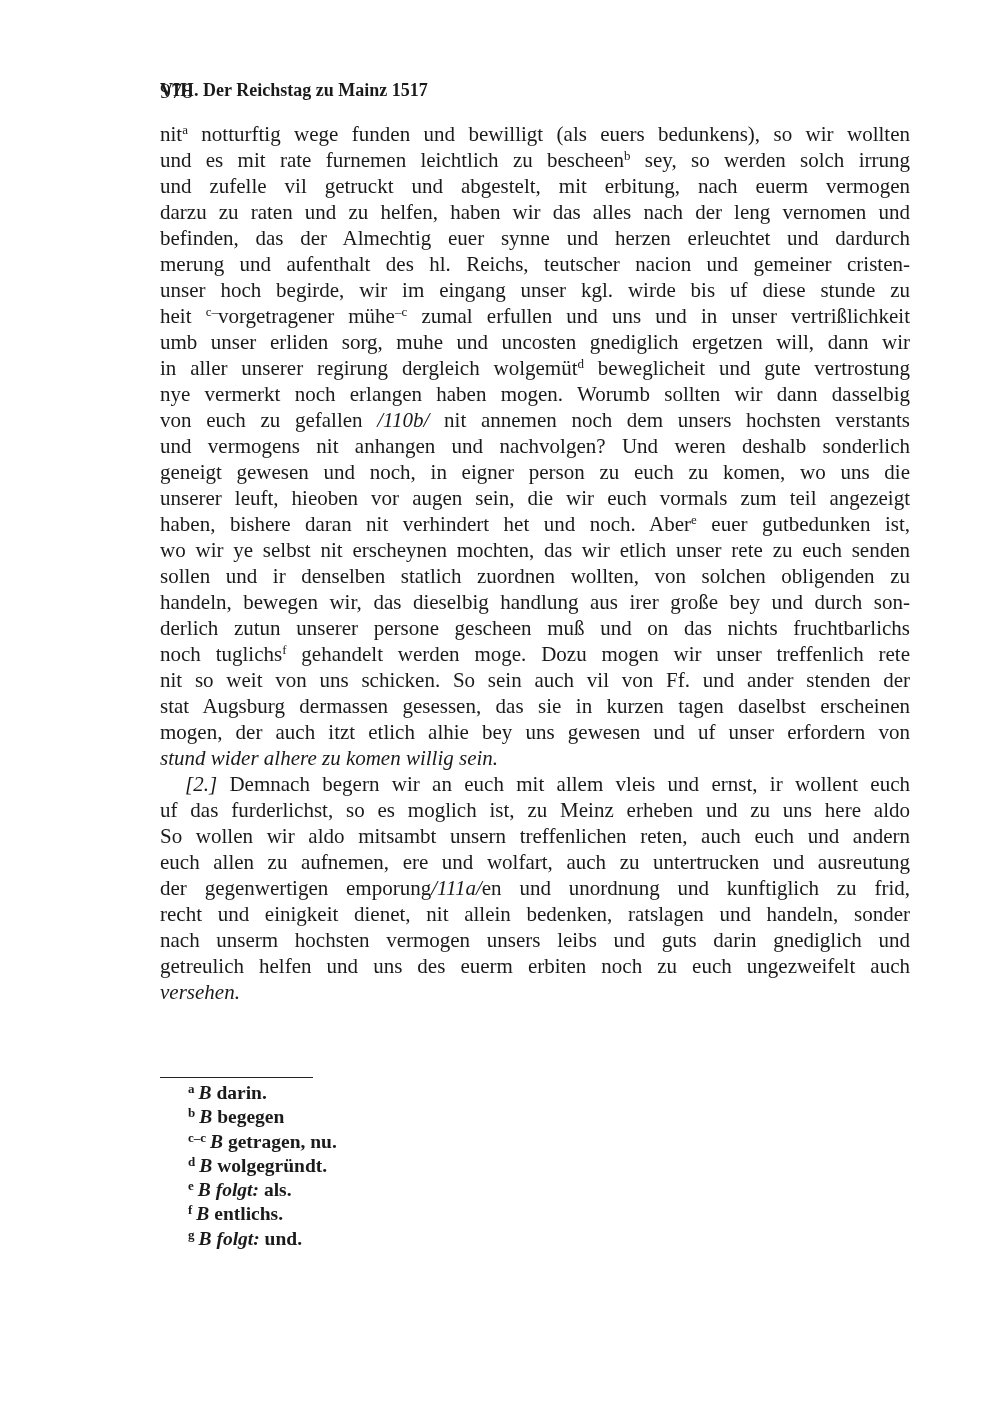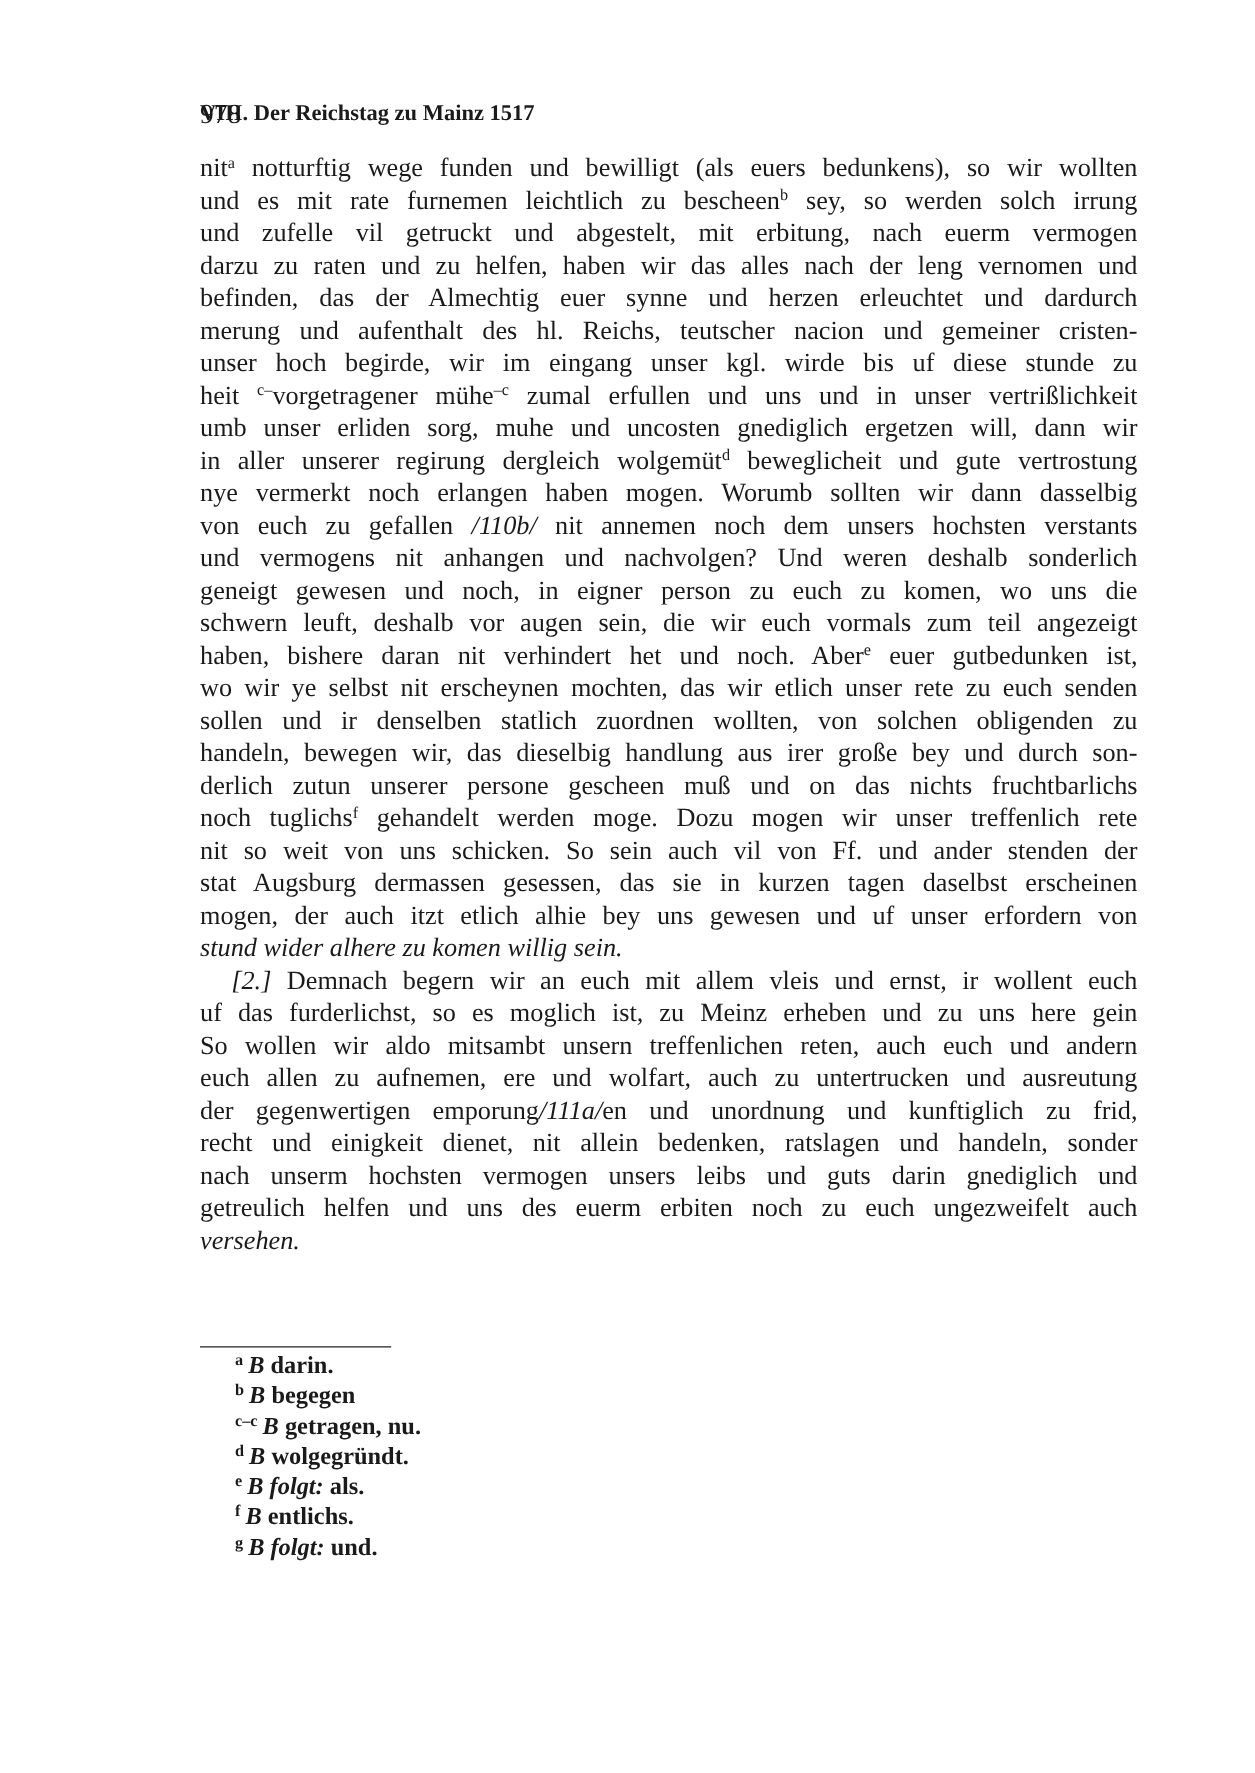--- a/index.html
+++ b/index.html
@@ -35,33 +35,33 @@
     <span class="line"><span>befinden, das der Almechtig euer synne und herzen erleuchtet und dardurch</span></span>
     <span class="line"><span>merung und aufenthalt des hl. Reichs, teutscher nacion und gemeiner cristen-</span></span>
     <span class="line"><span>unser hoch begirde, wir im eingang unser kgl. wirde bis uf diese stunde zu</span></span>
     <span class="line"><span>heit </span><sup>c–</sup><span>vorgetragener mühe</span><sup>–c</sup><span> zumal erfullen und uns und in unser vertrißlichkeit</span></span>
     <span class="line"><span>umb unser erliden sorg, muhe und uncosten gnediglich ergetzen will, dann wir</span></span>
     <span class="line"><span>in aller unserer regirung dergleich wolgemüt</span><sup>d</sup><span> beweglicheit und gute vertrostung</span></span>
     <span class="line"><span>nye vermerkt noch erlangen haben mogen. Worumb sollten wir dann dasselbig</span></span>
     <span class="line"><span>von euch zu gefallen </span><i>/110b/</i><span> nit annemen noch dem unsers hochsten verstants</span></span>
     <span class="line"><span>und vermogens nit anhangen und nachvolgen? Und weren deshalb sonderlich</span></span>
     <span class="line"><span>geneigt gewesen und noch, in eigner person zu euch zu komen, wo uns die</span></span>
-    <span class="line"><span>schwern leuft, deshalb vor augen sein, die wir euch vormals zum teil angezeigt</span></span>
+    <span class="line"><span>unserer leuft, hieoben vor augen sein, die wir euch vormals zum teil angezeigt</span></span>
     <span class="line"><span>haben, bishere daran nit verhindert het und noch. Aber</span><sup>e</sup><span> euer gutbedunken ist,</span></span>
     <span class="line"><span>wo wir ye selbst nit erscheynen mochten, das wir etlich unser rete zu euch senden</span></span>
     <span class="line"><span>sollen und ir denselben statlich zuordnen wollten, von solchen obligenden zu</span></span>
     <span class="line"><span>handeln, bewegen wir, das dieselbig handlung aus irer große bey und durch son-</span></span>
     <span class="line"><span>derlich zutun unserer persone gescheen muß und on das nichts fruchtbarlichs</span></span>
     <span class="line"><span>noch tuglichs</span><sup>f</sup><span> gehandelt werden moge. Dozu mogen wir unser treffenlich rete</span></span>
     <span class="line"><span>nit so weit von uns schicken. So sein auch vil von Ff. und ander stenden der</span></span>
     <span class="line"><span>stat Augsburg dermassen gesessen, das sie in kurzen tagen daselbst erscheinen</span></span>
     <span class="line"><span>mogen, der auch itzt etlich alhie bey uns gewesen und uf unser erfordern von</span></span>
     <span class="line last"><span>stund wider alhere zu komen willig sein.</span></span>
     <span class="line indent"><i>[2.]</i><span> Demnach begern wir an euch mit allem vleis und ernst, ir wollent euch</span></span>
-    <span class="line"><span>uf das furderlichst, so es moglich ist, zu Meinz erheben und zu uns here gein</span></span>
+    <span class="line"><span>uf das furderlichst, so es moglich ist, zu Meinz erheben und zu uns here aldo</span></span>
     <span class="line"><span>So wollen wir aldo mitsambt unsern treffenlichen reten, auch euch und andern</span></span>
     <span class="line"><span>euch allen zu aufnemen, ere und wolfart, auch zu untertrucken und ausreutung</span></span>
     <span class="line"><span>der gegenwertigen emporung</span><i>/111a/</i><span>en und unordnung und kunftiglich zu frid,</span></span>
     <span class="line"><span>recht und einigkeit dienet, nit allein bedenken, ratslagen und handeln, sonder</span></span>
     <span class="line"><span>nach unserm hochsten vermogen unsers leibs und guts darin gnediglich und</span></span>
     <span class="line"><span>getreulich helfen und uns des euerm erbiten noch zu euch ungezweifelt auch</span></span>
     <span class="line last"><span>versehen.</span></span>
   </div>
 
 <div class="footnote-rule"></div>

